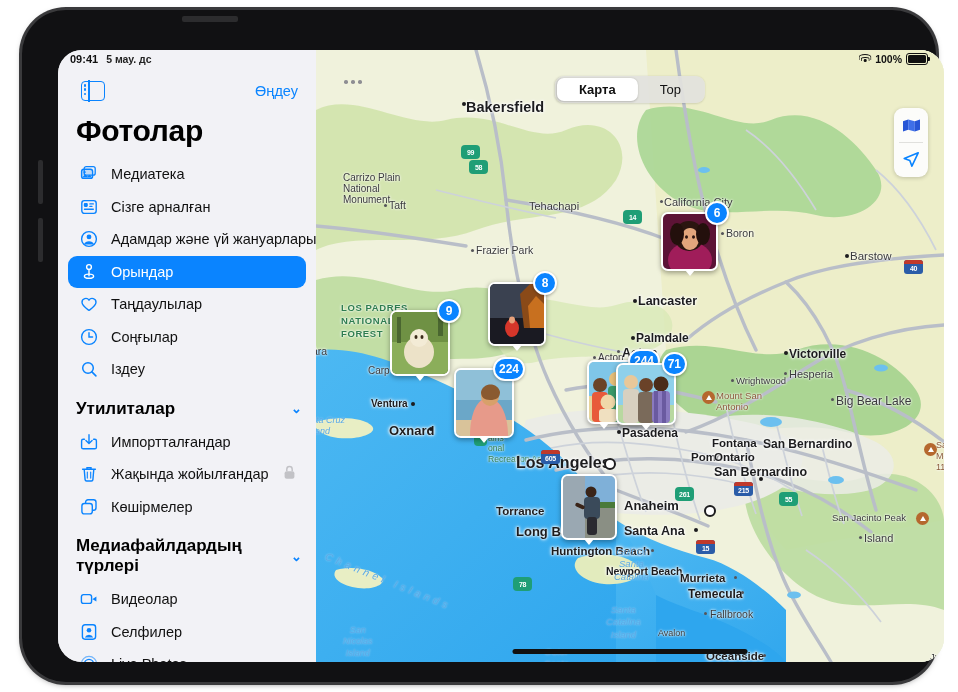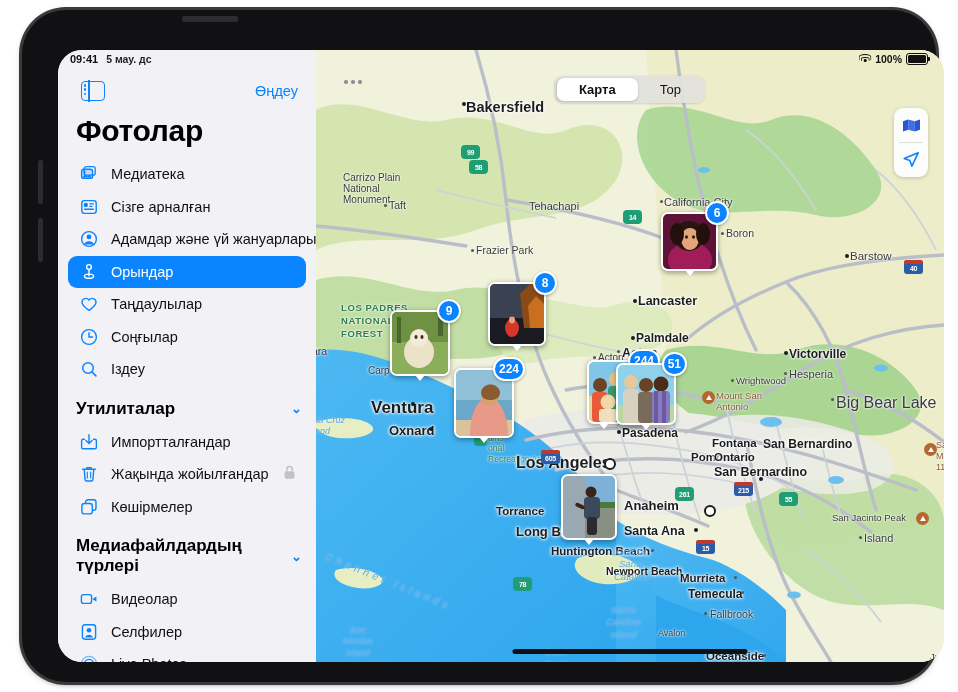--- a/index.html
+++ b/index.html
@@ -467,21 +467,21 @@
           <div class="dot sm" style="left:468px;top:322px;"></div>
 
           <div class="maplabel lbl-town" style="left:420px;top:325px;font-size:9.5px;">Wrightwood</div>
           <div class="dot sm" style="left:415px;top:329px;"></div>
 
           <div class="maplabel lbl-park" style="left:25px;top:252px;font-size:9.5px;font-weight:bold;letter-spacing:.6px;line-height:1.35;">LOS PADRES<br>NATIONAL<br>FOREST</div>
 
           <div class="maplabel lbl-town" style="left:52px;top:315px;font-size:10px;">Carp</div>
           <div class="maplabel lbl-town" style="left:-4px;top:295px;font-size:10.5px;">ara</div>
 
-          <div class="maplabel lbl-city" style="left:55px;top:348px;font-size:17px;">Ventura</div>
+          <div class="maplabel lbl-city" style="left:55px;top:348px;font-size:10px;">Ventura</div>
           <div class="dot" style="left:95px;top:352px;"></div>
 
           <div class="maplabel lbl-city" style="left:73px;top:373px;font-size:13px;">Oxnard</div>
           <div class="dot" style="left:113px;top:377px;"></div>
 
           <div class="maplabel lbl-park" style="left:172px;top:372px;font-size:8.6px;line-height:1.25;">nica<br>ains<br>onal<br>Recreation Area</div>
           <div class="parkicon" style="left:158px;top:383px;"></div>
 
           <div class="maplabel lbl-city" style="left:200px;top:404px;font-size:16px;">Los Angeles</div>
           <div class="ring" style="left:288px;top:408px;"></div>
@@ -511,21 +511,21 @@
           <div class="ring" style="left:388px;top:455px;"></div>
 
           <div class="maplabel lbl-city" style="left:200px;top:474px;font-size:13px;">Long Beach</div>
           <div class="maplabel lbl-city" style="left:308px;top:474px;font-size:12.5px;">Santa Ana</div>
           <div class="dot" style="left:378px;top:478px;"></div>
 
           <div class="maplabel lbl-city" style="left:235px;top:495px;font-size:11.5px;">Huntington Beach</div>
           <div class="dot sm" style="left:335px;top:499px;"></div>
           <div class="maplabel lbl-city" style="left:290px;top:515px;font-size:10.5px;">Newport Beach</div>
 
-          <div class="maplabel lbl-town" style="left:520px;top:344px;font-size:16px;">Big Bear Lake</div>
+          <div class="maplabel lbl-town" style="left:520px;top:344px;font-size:12px;">Big Bear Lake</div>
           <div class="dot sm" style="left:515px;top:348px;"></div>
 
           <div class="maplabel lbl-peak" style="left:400px;top:340px;font-size:9.5px;line-height:1.2;">Mount San<br>Antonio</div>
           <div class="peakicon" style="left:386px;top:341px;"></div>
 
           <div class="maplabel lbl-peak" style="left:620px;top:390px;font-size:9px;line-height:1.2;">San Gorgonio<br>Mountain<br>11,499 ft</div>
           <div class="peakicon" style="left:608px;top:393px;"></div>
 
           <div class="maplabel lbl-town" style="left:516px;top:462px;font-size:9.5px;">San Jacinto Peak</div>
           <div class="peakicon" style="left:600px;top:462px;"></div>
@@ -680,21 +680,21 @@
                 <circle cx="13" cy="17" r="7" fill="#e8c89a"></circle>
                   <rect x="5" y="24" width="16" height="34" rx="4" fill="#d8d0c0"></rect>
                 <circle cx="28" cy="20" r="7" fill="#6a4228"></circle>
                   <rect x="20" y="27" width="16" height="31" rx="4" fill="#7a6a5a"></rect>
                 <circle cx="43" cy="19" r="7.5" fill="#4a2c18"></circle>
                   <rect x="34" y="26" width="18" height="32" rx="4" fill="#8a7ac0"></rect>
                 <rect x="36" y="26" width="4" height="32" fill="#6a5aa0"></rect>
                 <rect x="44" y="26" width="4" height="32" fill="#6a5aa0"></rect>
               </svg>
             </div>
-            <div class="badge">51</div>
+            <div class="badge">71</div>
             <div class="tail"></div>
           </div>
 
           <div class="pin" style="left:245px;top:424px;">
             <div class="thumb" style="--w:52px;--h:62px;">
               <svg class="ph" viewBox="0 0 52 62" preserveAspectRatio="none">
                 <rect width="52" height="62" fill="#b9c4cc"></rect>
                 <rect width="22" height="62" fill="#9aa8b2"></rect>
                 <rect x="22" width="30" height="30" fill="#7fb0d8"></rect>
                 <rect x="22" y="30" width="30" height="32" fill="#8a8f84"></rect>

